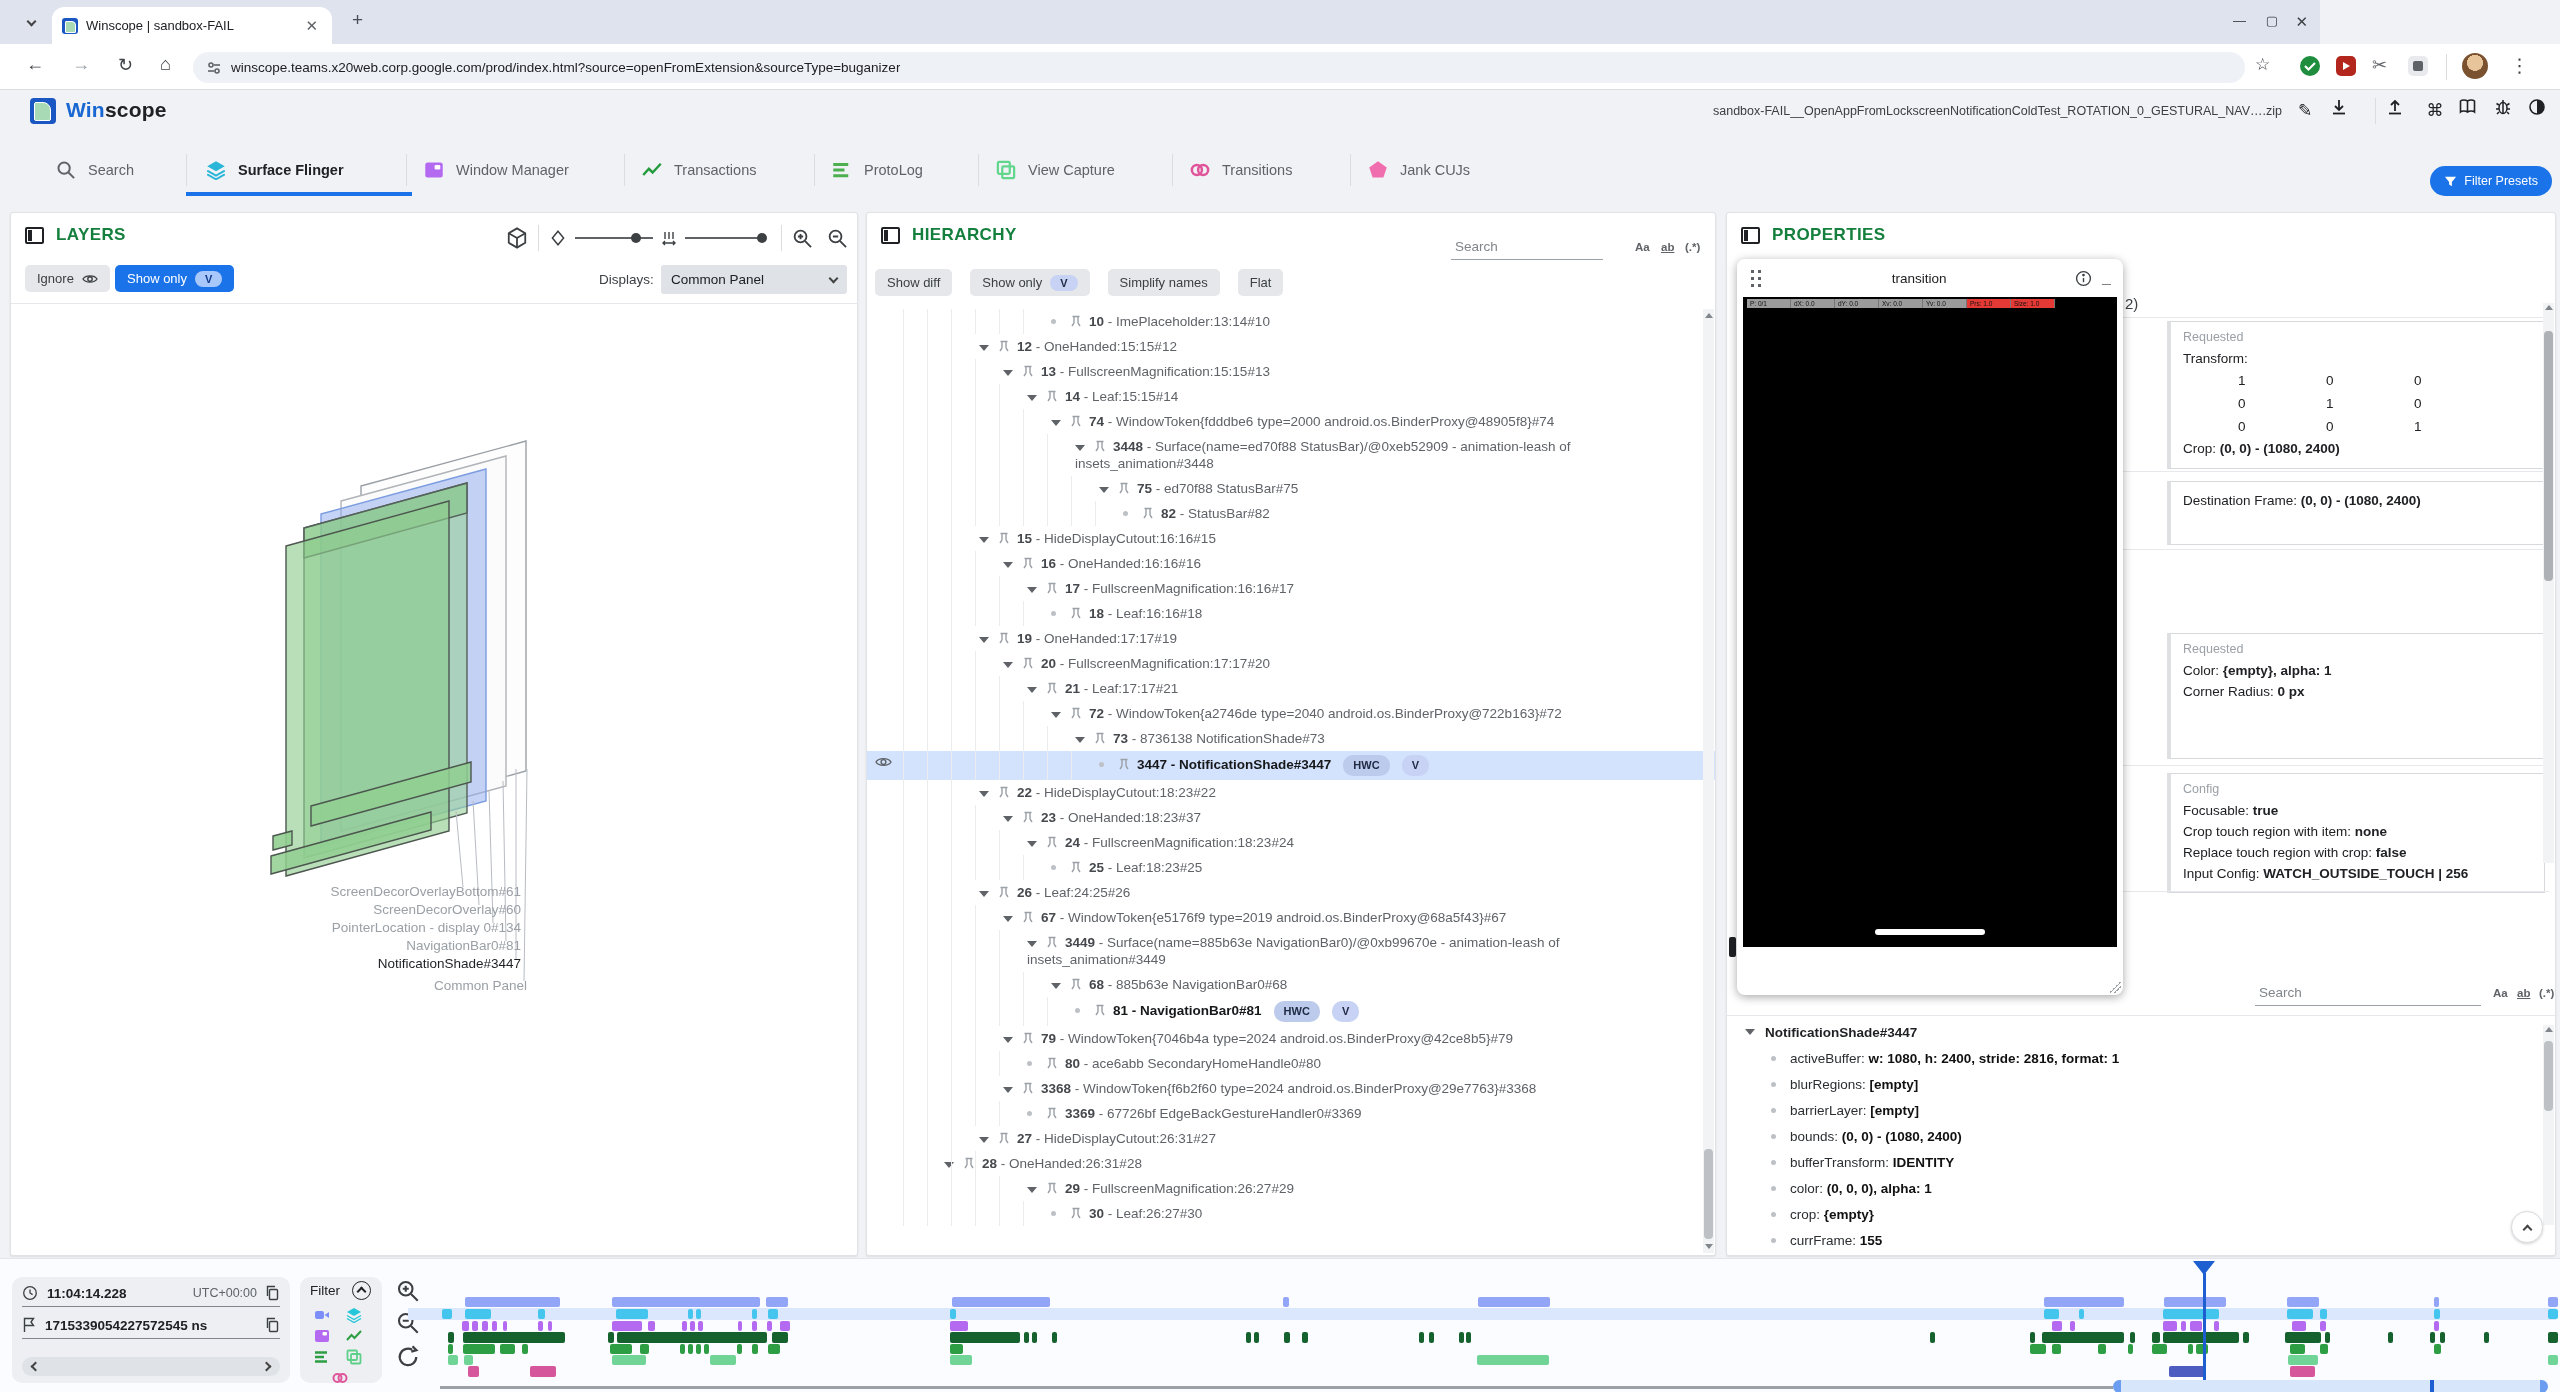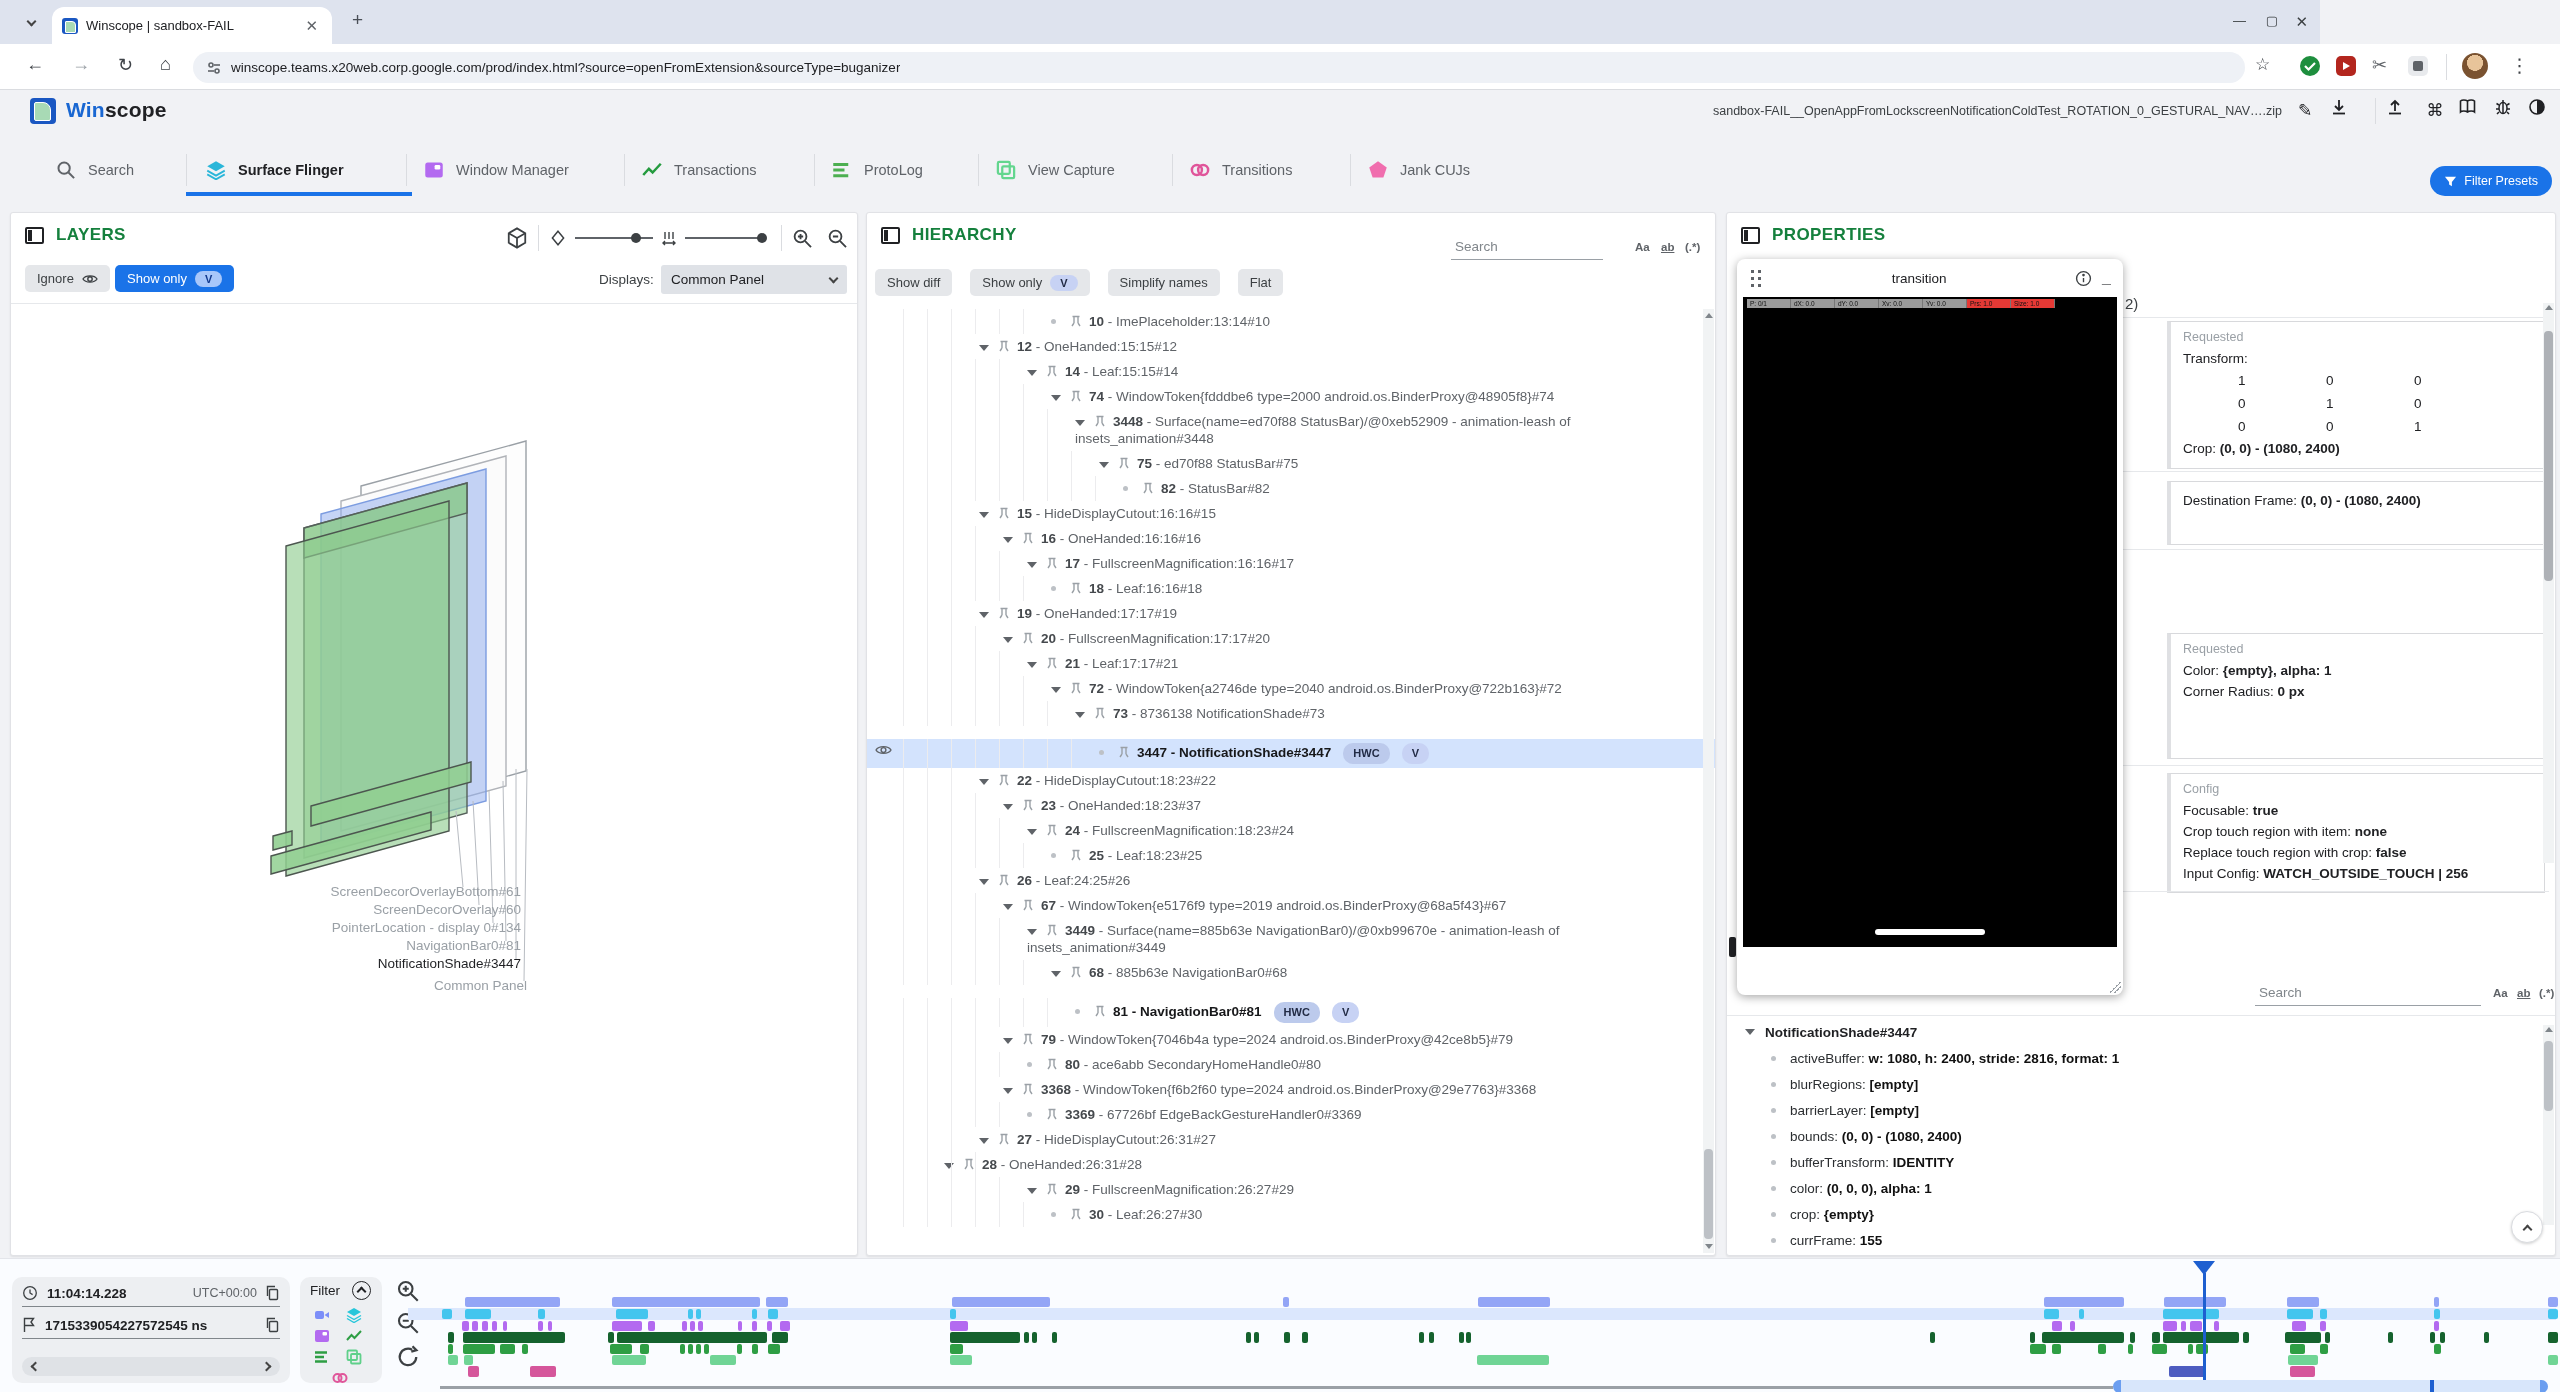--- a/index.html
+++ b/index.html
@@ -66,21 +66,21 @@
   .dropdown { position:absolute; height:29px; background:#dfe2e7; border-radius:3px; font-size:13.5px; color:#202124; display:flex; align-items:center; padding:0 10px; justify-content:space-between; }
   .cv { display:inline-block; width:7px; height:7px; border-right:2px solid #444; border-bottom:2px solid #444; }
   .cv.down { transform:rotate(45deg); } .cv.up { transform:rotate(-135deg); }
   .cv.left { transform:rotate(135deg); } .cv.right { transform:rotate(-45deg); }
 
   
   #tree { position:absolute; left:0; top:96px; width:848px; bottom:0; overflow:hidden; }
   .trow { position:relative; font-size:13.5px; color:#5f6368; padding-top:4px; padding-bottom:4px; line-height:17px; padding-right:26px; }
   .trow .nid { font-weight:700; color:#45494d; }
   .trow.sel { background:#d3e3fd; }
-  .trow.bold, .trow.bold .nid { color:#17181a; font-weight:700;margin-top:13px; }
+  .trow.bold, .trow.bold .nid { color:#17181a; font-weight:700; }
   .trow .arr { display:inline-block; width:0; height:0; border-left:5px solid transparent; border-right:5px solid transparent; border-top:6px solid #5f6368; margin-right:9px; }
   .trow .dot { display:inline-block; width:5px; height:5px; border-radius:50%; background:#bdc1c6; margin-right:14px; vertical-align:2px; }
   .trow .g { position:absolute; top:0; bottom:0; width:1px; background:#ececee; }
   .trow .chip { margin-left:12px; }
   .eyeg { position:absolute; left:8px; top:4px; }
   .sbar { position:absolute; width:11px; background:#f1f3f4; }
   .sthumb { position:absolute; width:9px; border-radius:4px; background:#bdc1c6; left:1px; }
   .sarr { position:absolute; left:2px; width:0; height:0; border-left:4px solid transparent; border-right:4px solid transparent; }
   .sarr.up { border-bottom:5px solid #80868b; } .sarr.dn { border-top:5px solid #80868b; }
 
@@ -450,20 +450,25 @@
         <div class="trow" style="padding-left: 184px;"><i class="g" style="left:36px"></i><i class="g" style="left:60px"></i><i class="g" style="left:84px"></i><i class="g" style="left:108px"></i><i class="g" style="left:132px"></i><i class="g" style="left:156px"></i><span class="dot"></span><span class="pin" style="margin-right:7px; vertical-align:-2px; display:inline-block"><svg width="12" height="13" viewBox="0 0 12 13">
               <g stroke="#9aa0a6" stroke-width="1.4" fill="none">
                 <path d="M2.5 1.5h7M4 1.5v6.5M8 1.5v6.5M4 8l-2 3M8 8l2 3"></path>
               </g>
             </svg></span><span class="nid">10</span><span> - ImePlaceholder:13:14#10</span></div>
         <div class="trow" style="padding-left: 112px;"><i class="g" style="left:36px"></i><i class="g" style="left:60px"></i><i class="g" style="left:84px"></i><span class="arr"></span><span class="pin" style="margin-right:7px; vertical-align:-2px; display:inline-block"><svg width="12" height="13" viewBox="0 0 12 13">
               <g stroke="#9aa0a6" stroke-width="1.4" fill="none">
                 <path d="M2.5 1.5h7M4 1.5v6.5M8 1.5v6.5M4 8l-2 3M8 8l2 3"></path>
               </g>
             </svg></span><span class="nid">12</span><span> - OneHanded:15:15#12</span></div>
+        <div class="trow" style="padding-left: 136px;"><i class="g" style="left:36px"></i><i class="g" style="left:60px"></i><i class="g" style="left:84px"></i><i class="g" style="left:108px"></i><span class="arr"></span><span class="pin" style="margin-right:7px; vertical-align:-2px; display:inline-block"><svg width="12" height="13" viewBox="0 0 12 13">
+              <g stroke="#9aa0a6" stroke-width="1.4" fill="none">
+                <path d="M2.5 1.5h7M4 1.5v6.5M8 1.5v6.5M4 8l-2 3M8 8l2 3"></path>
+              </g>
+            </svg></span><span class="nid">13</span><span> - FullscreenMagnification:15:15#13</span></div>
         <div class="trow" style="padding-left: 160px;"><i class="g" style="left:36px"></i><i class="g" style="left:60px"></i><i class="g" style="left:84px"></i><i class="g" style="left:108px"></i><i class="g" style="left:132px"></i><span class="arr"></span><span class="pin" style="margin-right:7px; vertical-align:-2px; display:inline-block"><svg width="12" height="13" viewBox="0 0 12 13">
               <g stroke="#9aa0a6" stroke-width="1.4" fill="none">
                 <path d="M2.5 1.5h7M4 1.5v6.5M8 1.5v6.5M4 8l-2 3M8 8l2 3"></path>
               </g>
             </svg></span><span class="nid">14</span><span> - Leaf:15:15#14</span></div>
         <div class="trow" style="padding-left: 184px;"><i class="g" style="left:36px"></i><i class="g" style="left:60px"></i><i class="g" style="left:84px"></i><i class="g" style="left:108px"></i><i class="g" style="left:132px"></i><i class="g" style="left:156px"></i><span class="arr"></span><span class="pin" style="margin-right:7px; vertical-align:-2px; display:inline-block"><svg width="12" height="13" viewBox="0 0 12 13">
               <g stroke="#9aa0a6" stroke-width="1.4" fill="none">
                 <path d="M2.5 1.5h7M4 1.5v6.5M8 1.5v6.5M4 8l-2 3M8 8l2 3"></path>
               </g>
             </svg></span><span class="nid">74</span><span> - WindowToken{fdddbe6 type=2000 android.os.BinderProxy@48905f8}#74</span></div>

